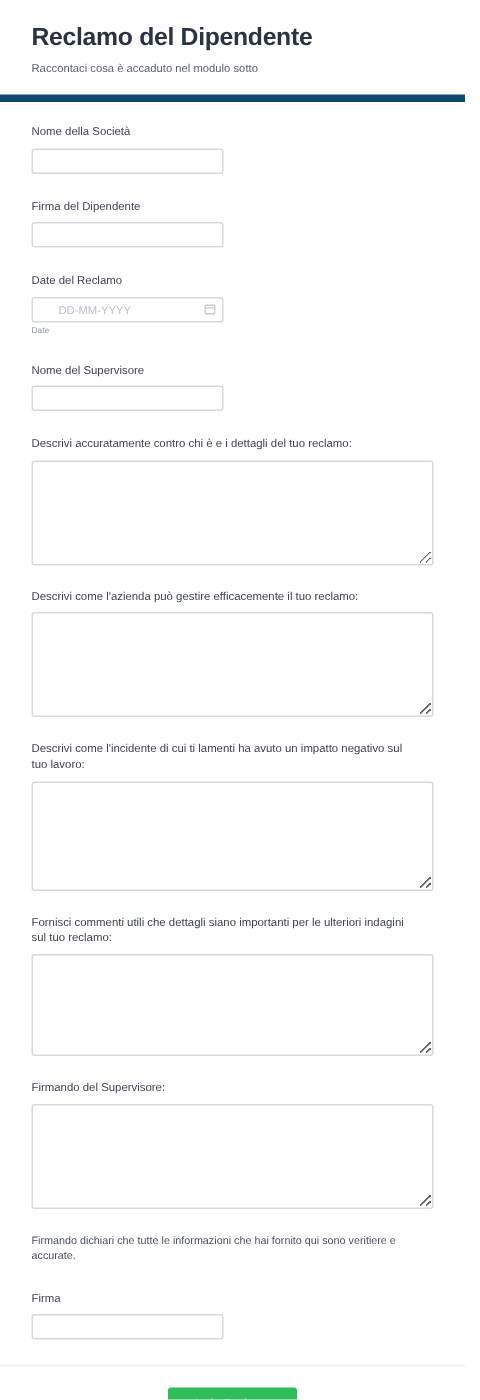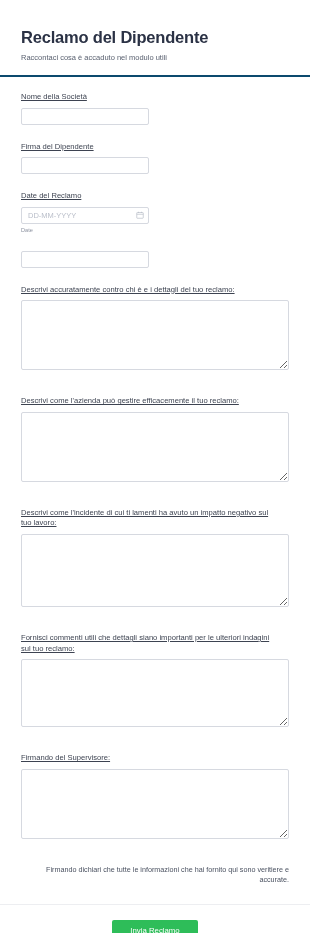--- a/index.html
+++ b/index.html
@@ -18,22 +18,22 @@
 
   .form-page {
     width: 310px;
     min-height: 933px;
     background: #ffffff;
     position: relative;
   }
 
   
   .form-header {
-    padding: 28px 21px 12px 21px;
-    border-bottom: 2px solid #0c4a6e;
+    padding: 16px 21px 12px 21px;
+    border-bottom: 5px solid #0c4a6e;
   }
   .form-title {
     font-size: 16.5px;
     font-weight: bold;
     line-height: 1.2;
     color: #2b3245;
     letter-spacing: -0.2px;
     margin: 0 0 5px 0;
   }
   .form-subtitle {
@@ -50,21 +50,20 @@
 
   .field {
     margin-bottom: 17px;
   }
   .field-label {
     display: block;
     font-size: 7.6px;
     color: #3d4351;
     line-height: 1.4;
     margin-bottom: 5px;
-    text-decoration: underline;
   }
   .field-label.wide {
     max-width: 250px;
   }
 
   .text-input {
     display: block;
     width: 128px;
     height: 17px;
     border: 1px solid #d6d9e0;
@@ -84,21 +83,21 @@
   .date-input {
     display: block;
     width: 128px;
     height: 17px;
     border: 1px solid #d6d9e0;
     border-radius: 2px;
     background: #ffffff;
     font-family: "Liberation Sans", sans-serif;
     font-size: 7.5px;
     color: #2b3245;
-    padding: 0 18px 0 6px;
+    padding: 0 18px 0 17px;
     outline: none;
   }
   .date-input::placeholder { color: #b9bec9; }
   .cal-icon {
     position: absolute;
     right: 5px;
     top: 50%;
     transform: translateY(-50%);
     width: 8px;
     height: 8px;
@@ -106,21 +105,21 @@
     pointer-events: none;
   }
   .cal-icon svg { display: block; }
   .sub-label {
     font-size: 5.6px;
     color: #8d93a1;
     margin-top: 3px;
     line-height: 1.2;
   }
 
-  .textarea-field { margin-bottom: 26px; }
+  .textarea-field { margin-bottom: 16px; }
   .textarea-box {
     display: block;
     width: 268px;
     border: 1px solid #d6d9e0;
     border-radius: 2px;
     background: #ffffff;
     font-family: "Liberation Sans", sans-serif;
     font-size: 7.5px;
     color: #2b3245;
     padding: 4px 5px;
@@ -129,21 +128,20 @@
   }
   .ta-h70 { height: 70px; }
   .ta-h73 { height: 73px; }
   .ta-h68 { height: 68px; }
 
   .declaration {
     font-size: 7.2px;
     color: #4a5160;
     line-height: 1.4;
     margin: 6px 0 19px 0;
-    text-align: right;
   }
 
   
   .form-footer {
     margin-top: 12px;
     border-top: 1px solid #edeef1;
     padding: 14px 0 16px 0;
     text-align: center;
   }
   .submit-button {
@@ -160,21 +158,21 @@
     line-height: 1.2;
   }
 </style>
 </head>
 <body>
 
 <div class="form-page">
 
   <div class="form-header">
     <h1 class="form-title">Reclamo del Dipendente</h1>
-    <p class="form-subtitle">Raccontaci cosa è accaduto nel modulo utili</p>
+    <p class="form-subtitle">Raccontaci cosa è accaduto nel modulo sotto</p>
   </div>
 
   <div class="form-body">
 
     <div class="field">
       <label class="field-label">Nome della Società</label>
       <input class="text-input" type="text" placeholder="" style="">
     </div>
 
     <div class="field">
@@ -192,20 +190,21 @@
             <line x1="1.5" y1="6.5" x2="14.5" y2="6.5"></line>
             <line x1="5" y1="1.5" x2="5" y2="4"></line>
             <line x1="11" y1="1.5" x2="11" y2="4"></line>
           </svg>
         </span>
       </div>
       <div class="sub-label">Date</div>
     </div>
 
     <div class="field">
+      <label class="field-label">Nome del Supervisore</label>
       <input class="text-input" type="text" placeholder="" style="">
     </div>
 
     <div class="textarea-field">
       <label class="field-label wide">Descrivi accuratamente contro chi è e i dettagli del tuo reclamo:</label>
       <textarea class="textarea-box ta-h70" placeholder="" style=""></textarea>
     </div>
 
     <div class="textarea-field">
       <label class="field-label wide">Descrivi come l'azienda può gestire efficacemente il tuo reclamo:</label>
@@ -222,20 +221,24 @@
       <textarea class="textarea-box ta-h68" placeholder="" style=""></textarea>
     </div>
 
     <div class="textarea-field">
       <label class="field-label wide">Firmando del Supervisore:</label>
       <textarea class="textarea-box ta-h70" placeholder="" style=""></textarea>
     </div>
 
     <p class="declaration">Firmando dichiari che tutte le informazioni che hai fornito qui sono veritiere e accurate.</p>
 
+    <div class="field">
+      <label class="field-label">Firma</label>
+      <input class="text-input" type="text" placeholder="" style="">
+    </div>
 
   </div>
 
   <div class="form-footer">
     <button class="submit-button" type="button">Invia Reclamo</button>
   </div>
 
 </div>
 
 </body></html>

